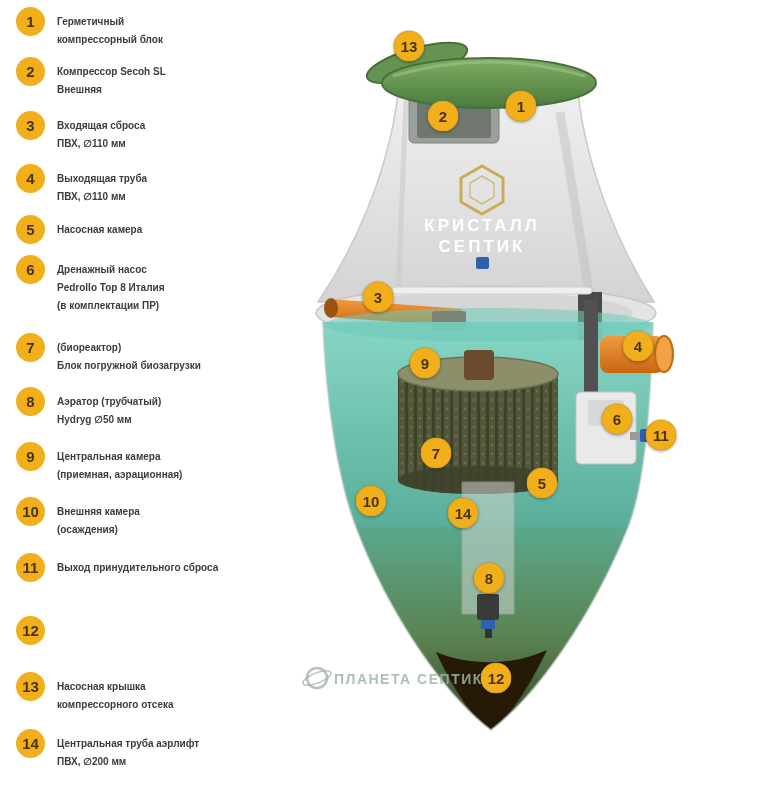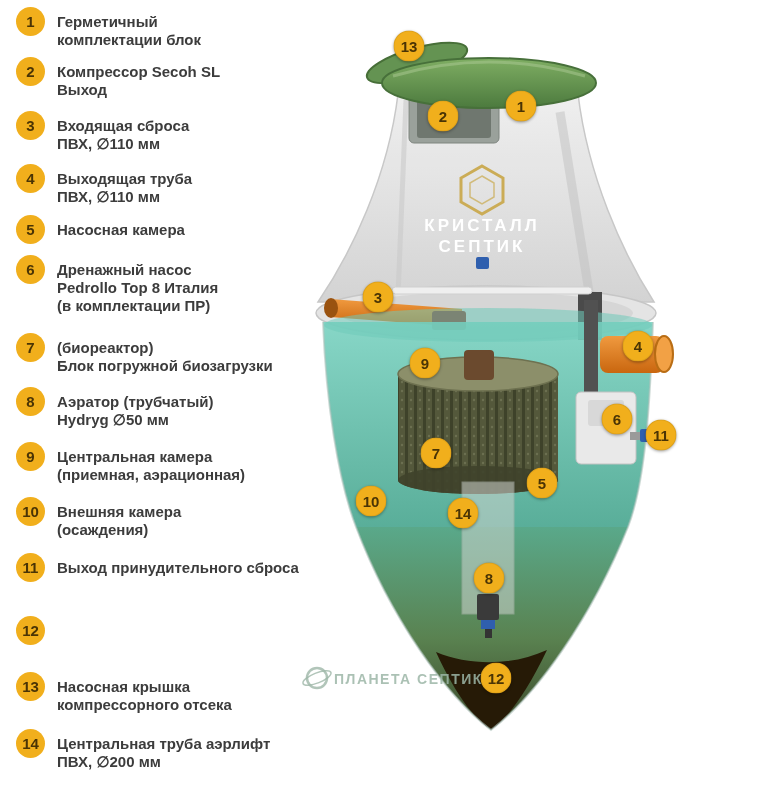--- a/index.html
+++ b/index.html
@@ -14,21 +14,21 @@
   .brand-text{fill:#ffffff;font-size:17px;font-weight:bold;letter-spacing:3px;text-anchor:middle}
   .wm-text{fill:var(--watermark-green,#9DB7A8);font-size:14px;font-weight:bold;letter-spacing:1.5px;opacity:.85}
 
   #legend{position:absolute;left:0;top:0;width:305px;height:800px}
   .legend-item{position:absolute;left:16px;display:flex;gap:12px;align-items:flex-start}
   .legend-badge{
     flex:0 0 29px;width:29px;height:29px;border-radius:50%;margin-top:-5px;
     background:var(--badge-bg,#F1AF1C);color:var(--badge-text,#4A3405);
     font-weight:bold;font-size:15px;display:flex;align-items:center;justify-content:center;
   }
-  .legend-text{font-size:15px;font-weight:bold;color:var(--legend-text,#3C3C3C);line-height:18px;padding-top:1px}
+  .legend-text{font-size:10px;font-weight:bold;color:var(--legend-text,#3C3C3C);line-height:18px;padding-top:1px}
 
   #badge-layer{position:absolute;inset:0;pointer-events:none}
   .dbadge{
     position:absolute;width:29px;height:29px;border-radius:50%;
     transform:translate(-50%,-50%);
     background:var(--badge-bg,#F1AF1C);color:var(--badge-text,#4A3405);
     font-weight:bold;font-size:15px;display:flex;align-items:center;justify-content:center;
     box-shadow:0 1px 3px rgba(0,0,0,.35);border:1px solid rgba(0,0,0,.08);
   }
 </style>
@@ -151,29 +151,29 @@
       <ellipse cx="317" cy="678" rx="15" ry="5" fill="none" stroke="#9DB7A8" stroke-width="1.5" transform="rotate(-22 317 678)" opacity="0.8"></ellipse>
       <text class="wm-text" x="334" y="684">ПЛАНЕТА СЕПТИК</text>
     </g>
   </svg>
 
   <div id="legend">
     <div class="legend-item" style="top: 12px;">
       <div class="legend-badge">1</div>
       <div class="legend-text">
           <div class="legend-line">Герметичный</div>
-          <div class="legend-line">комплектации блок</div>
+          <div class="legend-line">компрессорный блок</div>
         </div>
     </div>
 
     <div class="legend-item" style="top: 62px;">
       <div class="legend-badge">2</div>
       <div class="legend-text">
           <div class="legend-line">Компрессор Secoh SL</div>
-          <div class="legend-line">Выход</div>
+          <div class="legend-line">Внешняя</div>
         </div>
     </div>
 
     <div class="legend-item" style="top: 116px;">
       <div class="legend-badge">3</div>
       <div class="legend-text">
           <div class="legend-line">Входящая сброса</div>
           <div class="legend-line">ПВХ, ∅110 мм</div>
         </div>
     </div>

